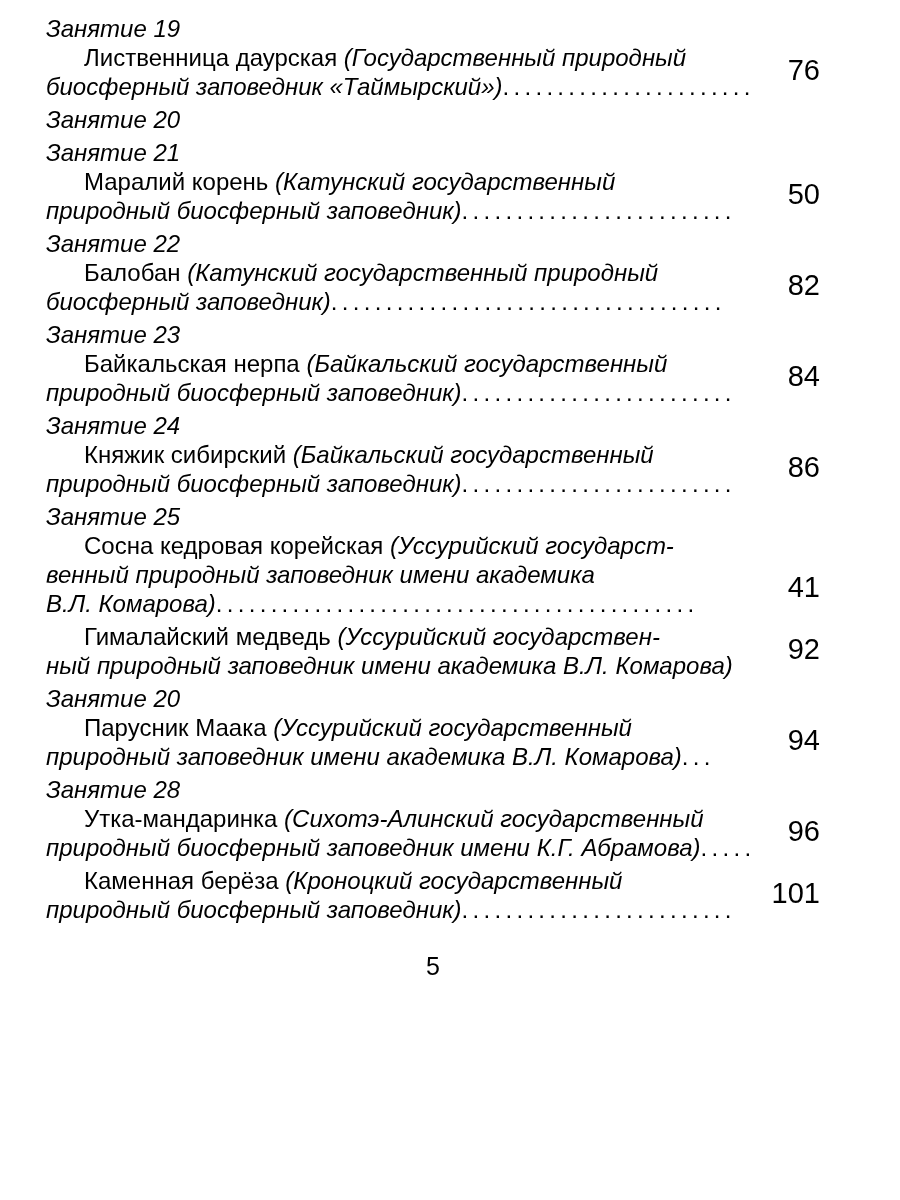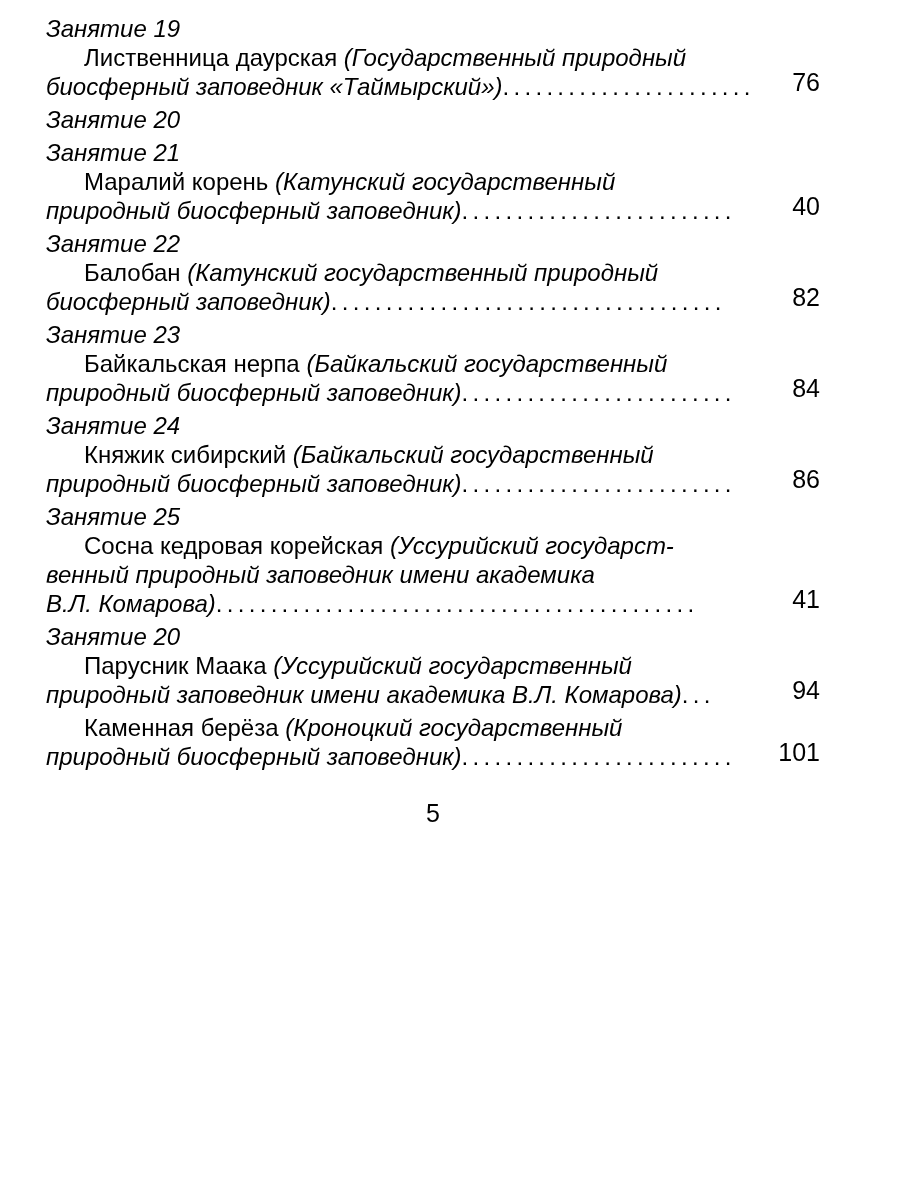--- a/index.html
+++ b/index.html
@@ -39,22 +39,22 @@
   .entry-desc {
     font-style: italic;
   }
   .dot-leader {
     font-style: normal;
     letter-spacing: 4.3px;
   }
   .entry-page {
     position: absolute;
     right: 0;
-    bottom: 4px;
-    font-size: 25px;
+    bottom: 16px;
+    font-size: 29px;
     line-height: 29px;
     font-style: normal;
     text-indent: 0;
   }
   .footer {
     width: 774px;
     margin-top: 28px;
     text-align: center;
     font-size: 25px;
     line-height: 29px;
@@ -72,21 +72,21 @@
 биосферный заповедник «Таймырский»)</span><span class="dot-leader">.......................</span><span class="entry-page">76</span></div>
     </div>
 
     <div class="entry">
       <div class="entry-head">Занятие 20</div>
     </div>
 
     <div class="entry">
       <div class="entry-head">Занятие 21</div>
       <div class="entry-body"><span class="entry-name">Маралий корень</span><span class="entry-desc"> (Катунский государственный
-природный биосферный заповедник)</span><span class="dot-leader">.........................</span><span class="entry-page">40</span></div>
+природный биосферный заповедник)</span><span class="dot-leader">.........................</span><span class="entry-page">50</span></div>
     </div>
 
     <div class="entry">
       <div class="entry-head">Занятие 22</div>
       <div class="entry-body"><span class="entry-name">Балобан</span><span class="entry-desc"> (Катунский государственный природный
 биосферный заповедник)</span><span class="dot-leader">....................................</span><span class="entry-page">82</span></div>
     </div>
 
     <div class="entry">
       <div class="entry-head">Занятие 23</div>
@@ -101,28 +101,35 @@
     </div>
 
     <div class="entry">
       <div class="entry-head">Занятие 25</div>
       <div class="entry-body"><span class="entry-name">Сосна кедровая корейская</span><span class="entry-desc"> (Уссурийский государст-
 венный природный заповедник имени академика
 В.Л. Комарова)</span><span class="dot-leader">............................................</span><span class="entry-page">41</span></div>
     </div>
 
     <div class="entry">
+      <div class="entry-body"><span class="entry-name">Гималайский медведь</span><span class="entry-desc"> (Уссурийский государствен-
+ный природный заповедник имени академика В.Л. Комарова)</span><span class="dot-leader"></span><span class="entry-page">92</span></div>
     </div>
 
     <div class="entry">
       <div class="entry-head">Занятие 20</div>
       <div class="entry-body"><span class="entry-name">Парусник Маака</span><span class="entry-desc"> (Уссурийский государственный
 природный заповедник имени академика В.Л. Комарова)</span><span class="dot-leader">...</span><span class="entry-page">94</span></div>
     </div>
 
+    <div class="entry">
+      <div class="entry-head">Занятие 28</div>
+      <div class="entry-body"><span class="entry-name">Утка-мандаринка</span><span class="entry-desc"> (Сихотэ-Алинский государственный
+природный биосферный заповедник имени К.Г. Абрамова)</span><span class="dot-leader">.....</span><span class="entry-page">96</span></div>
+    </div>
 
 
     <div class="entry">
       <div class="entry-body"><span class="entry-name">Каменная берёза</span><span class="entry-desc"> (Кроноцкий государственный
 природный биосферный заповедник)</span><span class="dot-leader">.........................</span><span class="entry-page">101</span></div>
     </div>
   </div>
 
   <div class="footer">5</div>
 

